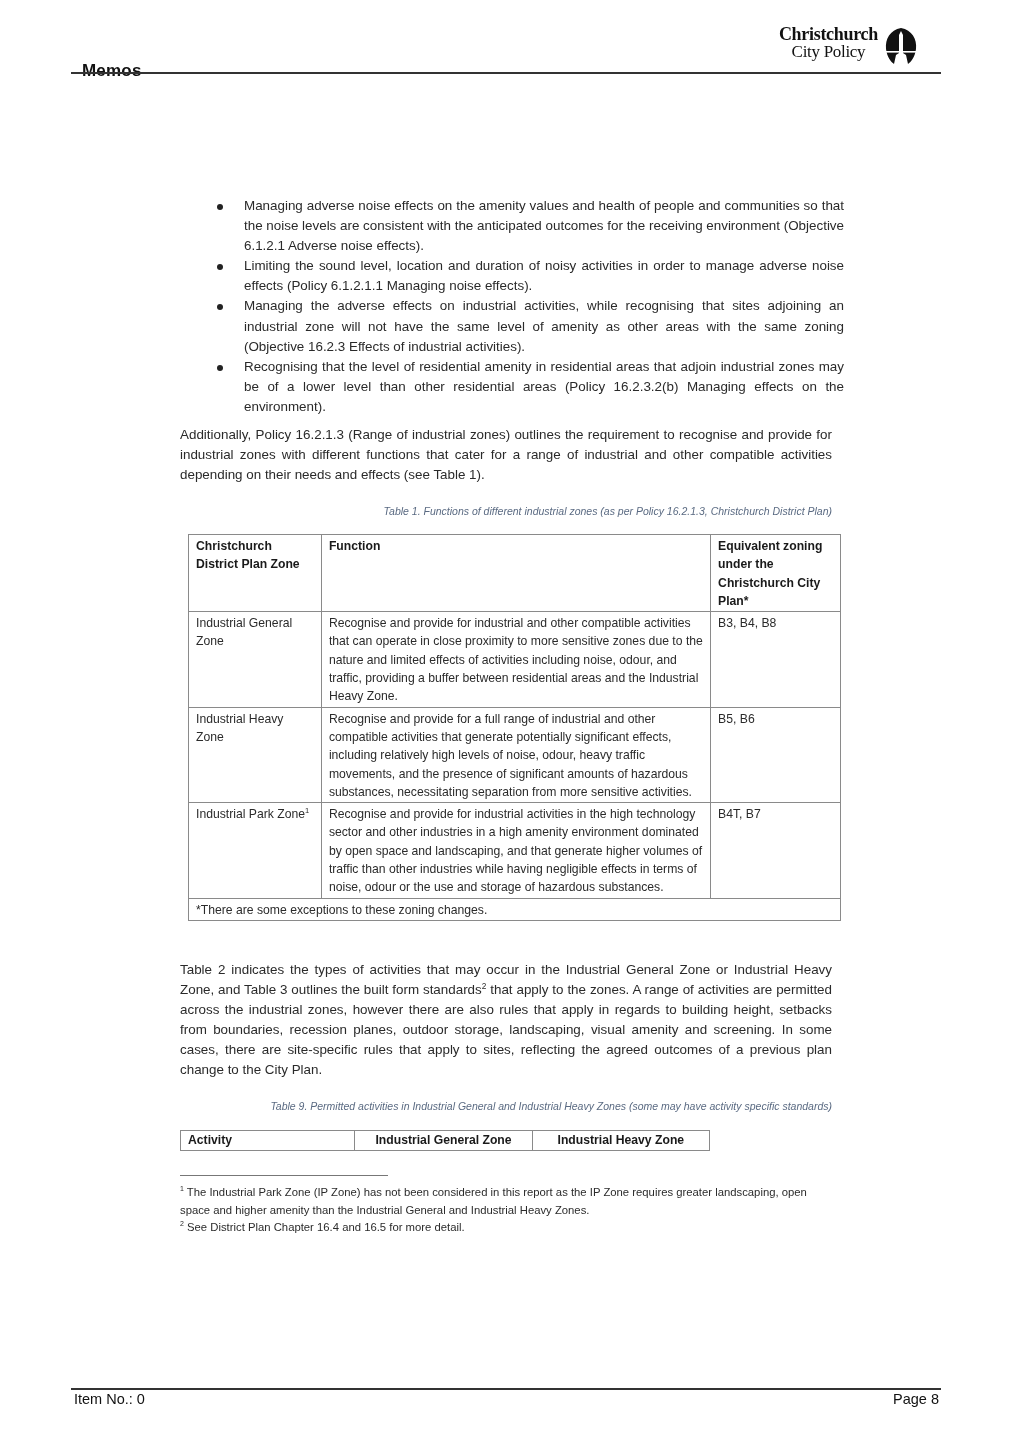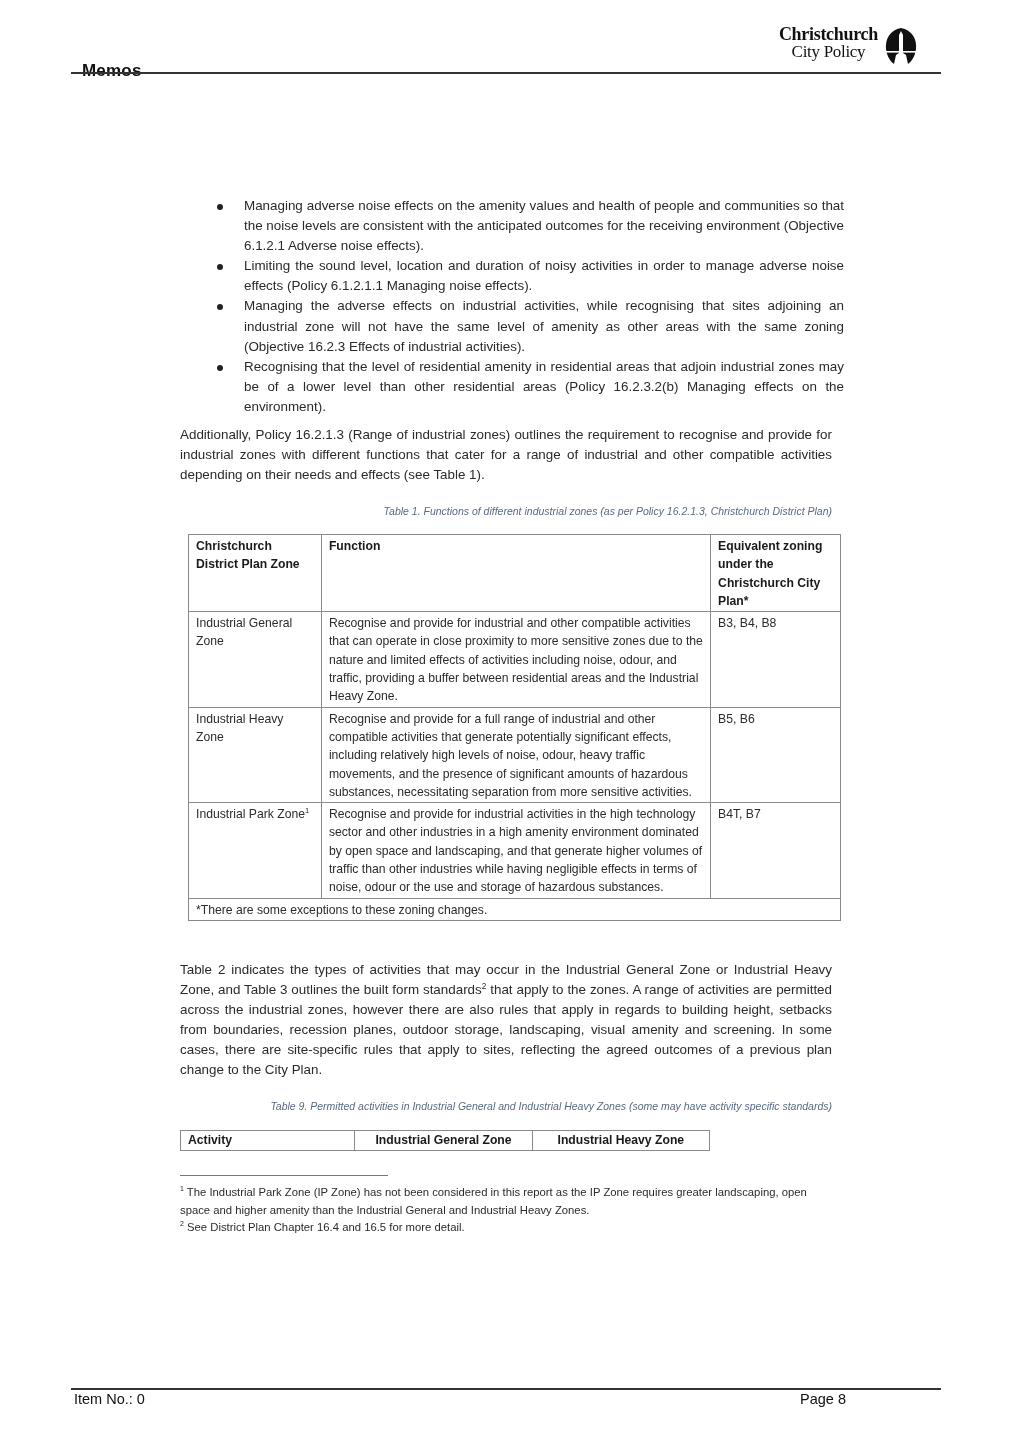--- a/index.html
+++ b/index.html
@@ -45,21 +45,21 @@
   table.t2 th.b, table.t2 th.c { text-align: center; width: 203px; }
 
   
   .fn-rule { left: 180px; top: 1175px; width: 208px; height: 1px; background: #777; }
   .footnotes { left: 180px; top: 1184px; width: 660px; font-size: 11.3px; line-height: 17.6px; color: #2b2b2b; }
   sup { font-size: 0.62em; vertical-align: super; line-height: 0; }
 
   
   .ftr-rule { left: 71px; top: 1388px; width: 870px; height: 2px; background: #333; }
   .ftr-left { left: 74px; top: 1391px; font-size: 14.5px; color: #111; }
-  .ftr-right { left: 800px; width: 139px; top: 1391px; font-size: 14.5px; color: #111; }
+  .ftr-right { left: 800px; width: 139px; top: 1391px; font-size: 14.5px; color: #111; text-align: right; }
 </style>
 </head>
 <body>
 
 <div class="abs hdr-title">Memos</div>
 <div class="abs logo">
   <div class="logo-text">
     <div class="logo-l1">Christchurch</div>
     <div class="logo-l2">City Policy</div>
   </div>

